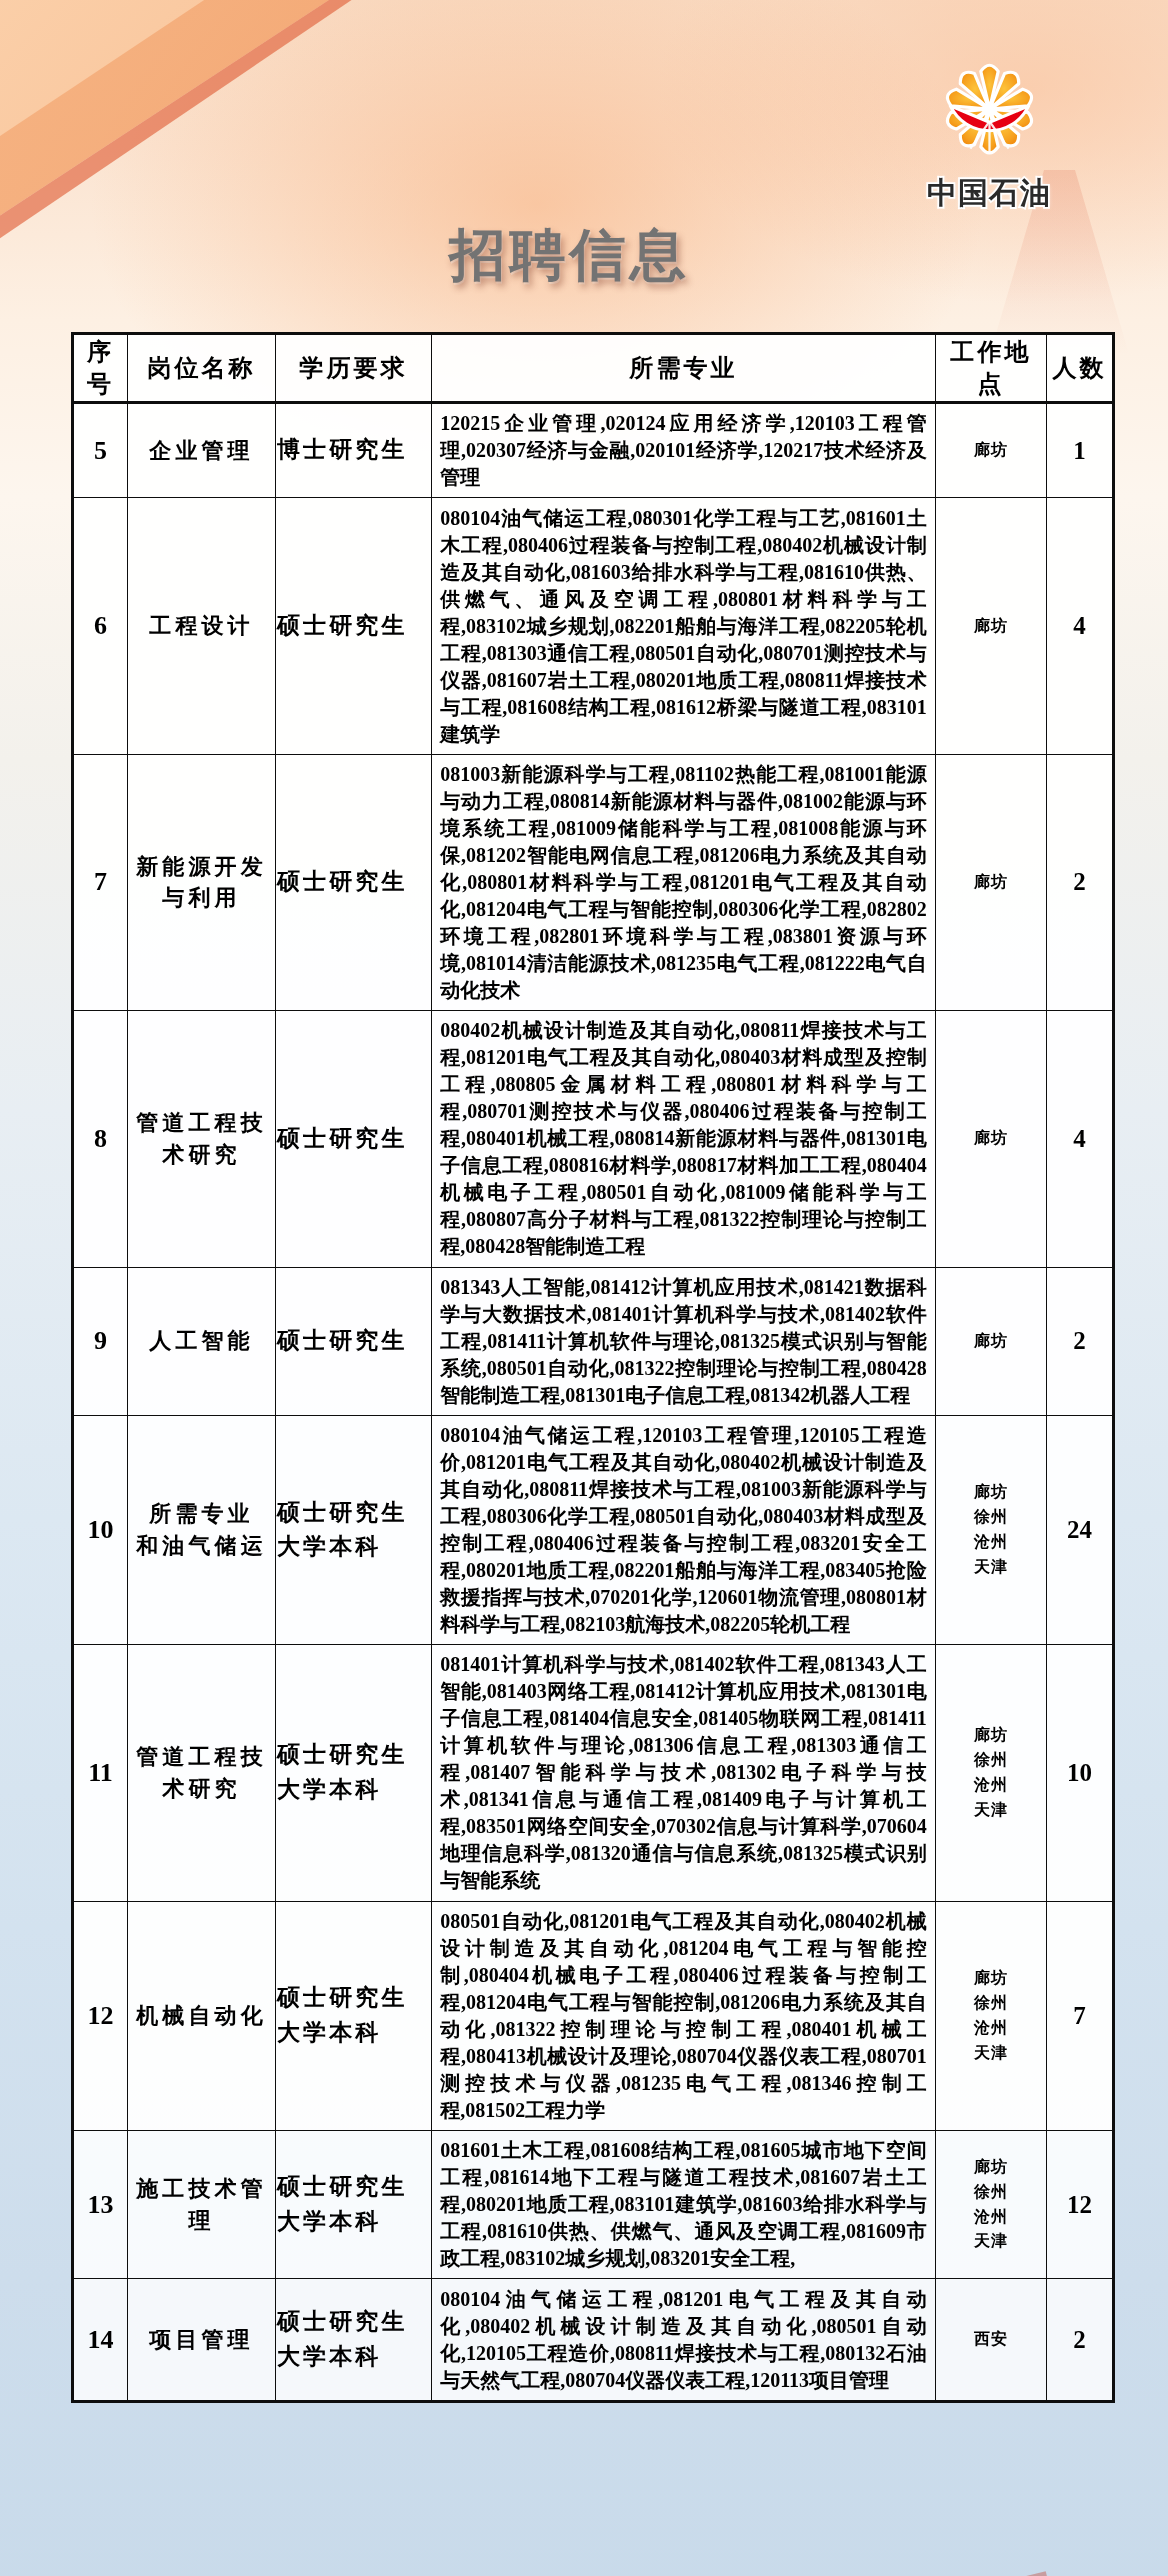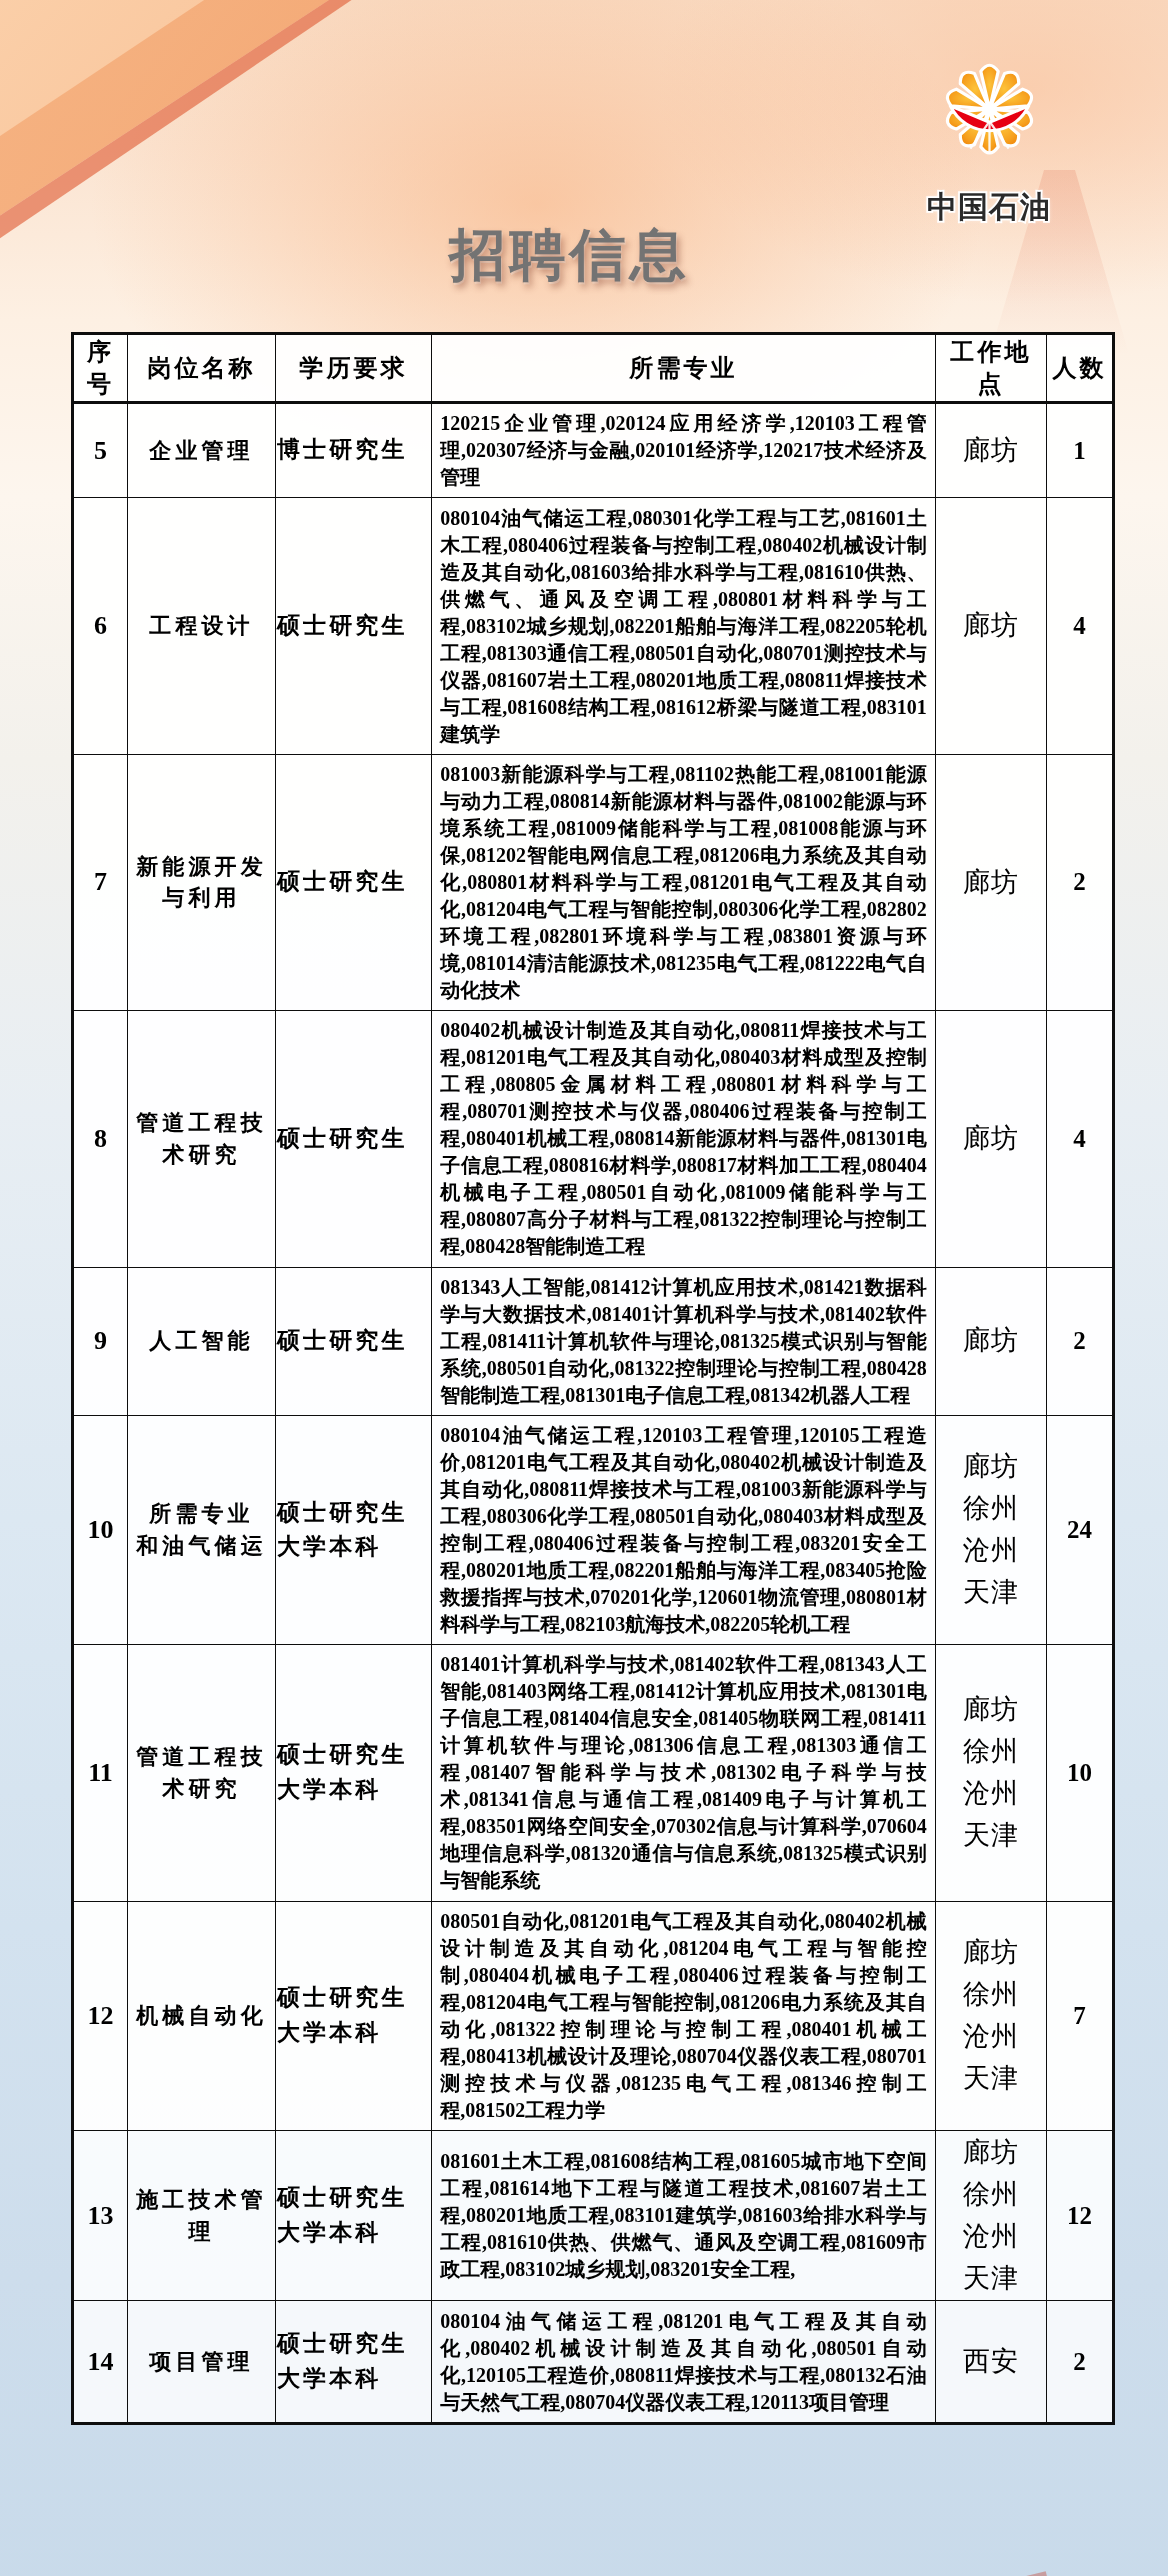--- a/index.html
+++ b/index.html
@@ -26,21 +26,21 @@
     background:#e0633c;clip-path:polygon(58% 0,62% 0,0 42%,0 38%);opacity:.65;}
   .derrick-hint{position:absolute;top:170px;right:31px;width:155px;height:185px;
     background:linear-gradient(180deg,rgba(224,110,80,.22),rgba(224,110,80,0));
     clip-path:polygon(40% 0,60% 0,95% 100%,5% 100%);}
   .pj{position:absolute;background:#c64a3a;opacity:.42;}
   .pj1{left:835px;top:2597px;width:216px;height:17.5px;transform:rotate(-14deg);}
   
   .logo{position:absolute;left:922px;top:49px;width:134px;text-align:center;}
   .logo svg{display:block;margin:0 auto;}
   .logo-text{
-    margin-top:16px;font-family:"Liberation Sans","DejaVu Sans",sans-serif;
+    margin-top:2px;font-family:"Liberation Sans","DejaVu Sans",sans-serif;
     font-weight:900;font-size:30px;letter-spacing:1px;color:#2a2a2a;
     -webkit-text-stroke:3.6px #ffffff;paint-order:stroke fill;
     text-shadow:0 0 5.2px rgba(255,255,255,.9);
   }
   
   .title{
     position:absolute;top:218px;left:50%;transform:translateX(-56%);
     font-family:"Liberation Sans","DejaVu Sans",sans-serif;
     font-size:56px;font-weight:900;letter-spacing:4.1px;color:#737373;
     text-shadow:3.1px 4.6px 7.2px rgba(110,35,18,.42),1px 1.5px 0 rgba(255,240,225,.6);
@@ -57,21 +57,21 @@
     background:rgba(255,255,255,.94);
   }
   table.recruit thead th{
     height:40px;font-size:24px;font-weight:bold;letter-spacing:3.1px;
     border-bottom-width:3.6px;text-align:center;
   }
   td.c-no{font-size:26px;font-weight:bold;text-align:center;}
   td.c-pos{font-size:22px;font-weight:bold;text-align:center;letter-spacing:4.1px;white-space:pre-line;line-height:1.45;}
   td.c-edu{font-size:23px;font-weight:bold;letter-spacing:3.1px;white-space:pre-line;line-height:1.5;}
   td.c-maj{font-size:20px;font-weight:bold;line-height:27px;text-align:justify;padding:6.2px 8.2px;}
-  td.c-loc{font-size:27px;font-weight:normal;text-align:center;letter-spacing:1px;white-space:pre-line;line-height:1.55;}
+  td.c-loc{font-size:16px;font-weight:bold;text-align:center;letter-spacing:1px;white-space:pre-line;line-height:1.55;}
   td.c-cnt{font-size:25px;font-weight:bold;text-align:center;}
   
   tbody tr:nth-child(9) td{background:rgba(255,255,255,.86);}
   tbody tr:nth-child(10) td{background:rgba(255,255,255,.80);}
   tbody tr:nth-child(11) td{background:rgba(255,255,255,.72);}
   tbody tr:nth-child(12) td{background:rgba(255,255,255,.62);}
   tbody tr:nth-child(13) td{background:rgba(255,255,255,.55);}
 </style>
 </head>
 <body>

